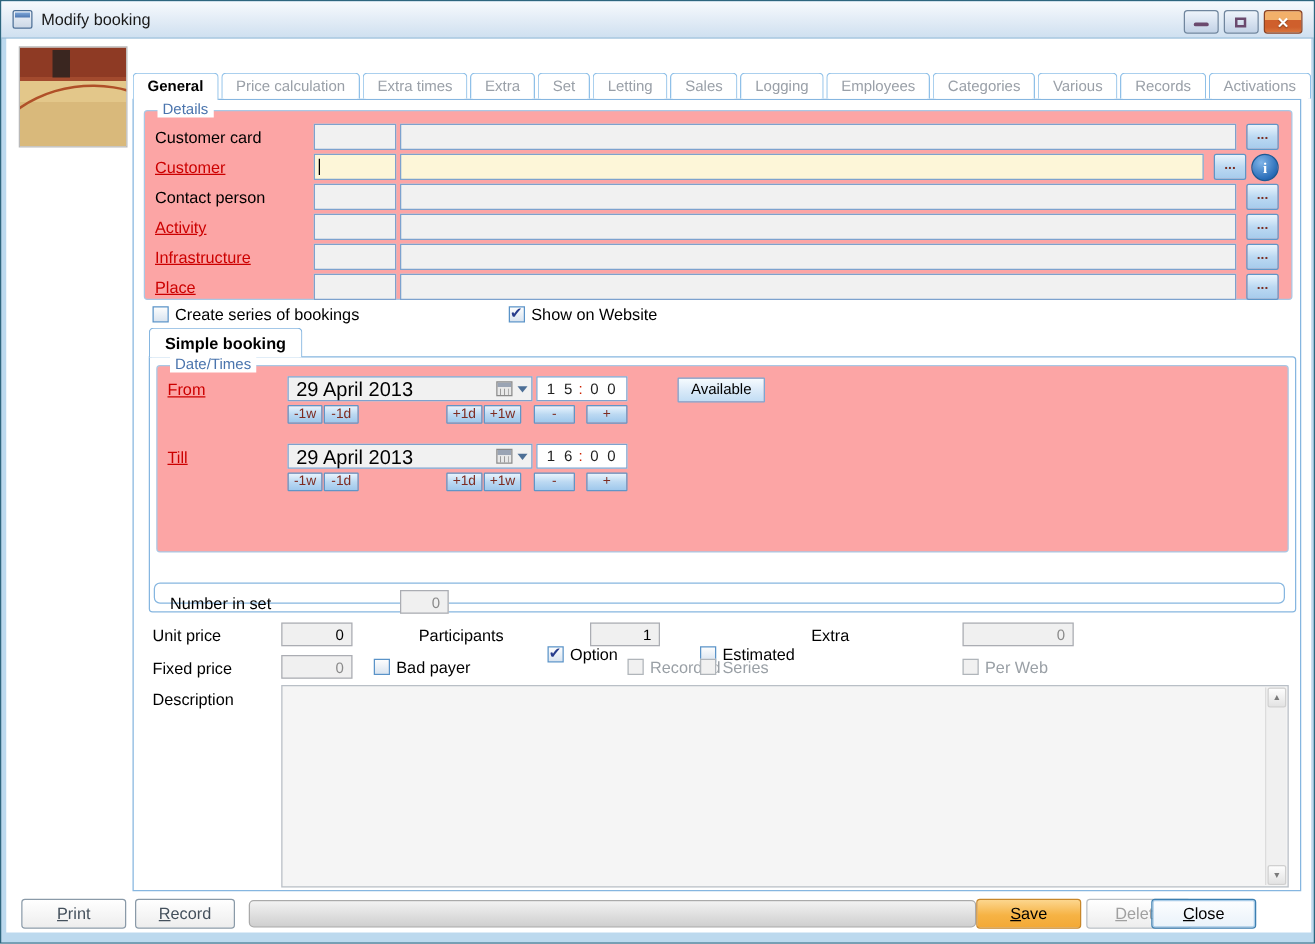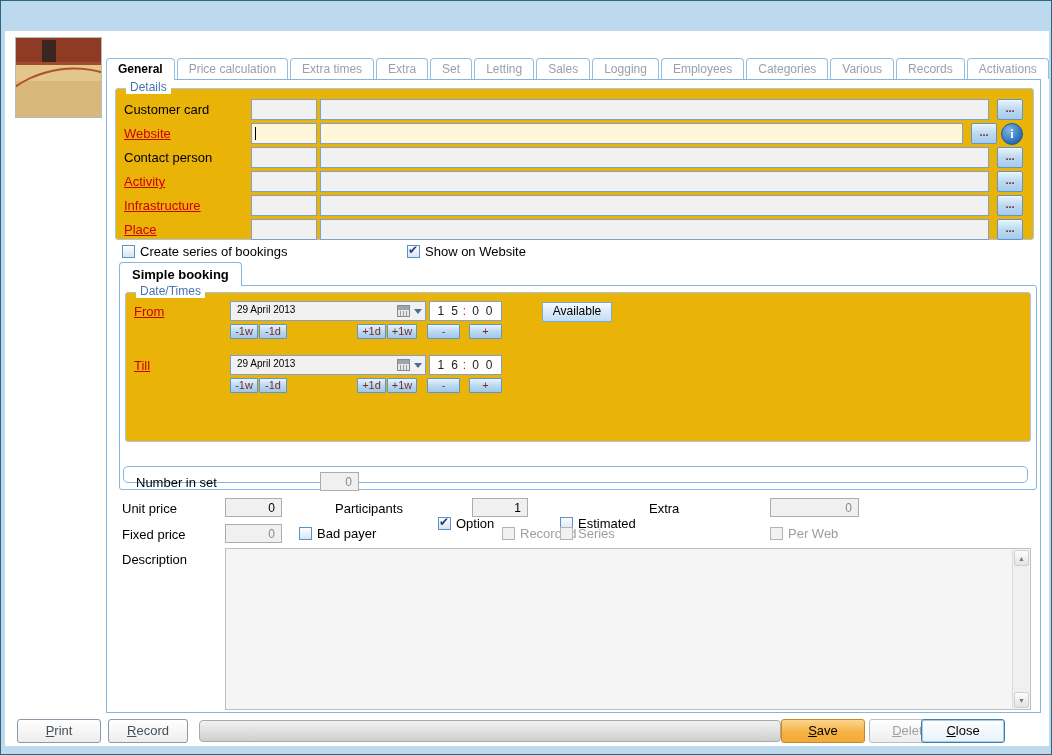--- a/index.html
+++ b/index.html
@@ -43,21 +43,21 @@
   .tabs2 { position:absolute; left:101px; top:27px; display:flex; z-index:3; }
   .tab { border:1px solid #8fc0e8; border-bottom:none; border-radius:4px 4px 0 0; background:#fff;
          color:#9aa0a8; font-size:12px; padding:3px 11px 2px 11px; margin-right:2px; white-space:nowrap; height:20px; }
   .tabs2 .tab { height:21px; }
   .tab.active { color:#000; font-weight:bold; height:22px; position:relative; z-index:4; }
 
   .tabpage { position:absolute; left:101px; top:48px; width:935px; height:634px;
              border:1px solid #86b6e0; background:#fff; }
 
   
-  .group { position:absolute; border:1px solid #a9c7e4; border-radius:3px; background:#eab308; }
+  .group { position:absolute; border:1px solid #a9c7e4; border-radius:3px; background:#fca5a5; }
   .group-legend { position:absolute; top:-9px; left:10px; background:#fff; padding:0 4px;
                   color:#4a74ad; font-size:12px; }
 
   
   .details-rows { position:absolute; left:0; right:0; top:10px; }
   .d-row { display:flex; align-items:center; height:21px; margin:0 10px 3px 8px; }
   .d-label { width:127px; flex:none; }
   .req-label { color:#cc0000; text-decoration:underline; }
   .field { border:1px solid #7da2ce; background:#f1f1f1; height:21px; }
   .field.code { width:66px; flex:none; margin-right:3px; }
@@ -83,21 +83,21 @@
   
   .sb-tab { position:absolute; left:12px; top:182px; height:24px; padding:4px 12px 0 12px;
             border:1px solid #86b6e0; border-bottom:none; border-radius:4px 4px 0 0;
             background:#fff; font-weight:bold; z-index:2; }
   .sb-page { position:absolute; left:12px; top:205px; width:918px; height:205px;
              border:1px solid #86b6e0; border-radius:0 3px 3px 3px; background:#fff; }
 
   .dt-group { left:5px; right:5px; top:6px; height:150px; }
   .dt-label { position:absolute; }
   .date-field { position:absolute; width:196px; height:20px; border:1px solid #7da2ce;
-                background:#f1f1f1; font-size:10px; padding:2px 0 0 6px; }
+                background:#f1f1f1; font-size:16px; padding:2px 0 0 6px; }
   .cal-btn { position:absolute; right:1px; top:1px; width:33px; height:16px; background:#f1f1f1;
              display:flex; align-items:center; justify-content:flex-end; padding-right:2px; }
   .cal-icon { width:13px; height:12px; border:1px solid #8a8a8a; background:
               linear-gradient(#9aa4b4 0 4px, #e8e8e8 4px 100%); margin-right:4px; position:relative; }
   .cal-icon::after { content:""; position:absolute; left:2px; right:2px; top:5px; height:5px;
               background:repeating-linear-gradient(90deg,#9a9a9a 0 1px,transparent 1px 3px); }
   .drop-arrow { width:0; height:0; border-left:4px solid transparent; border-right:4px solid transparent;
                 border-top:5px solid #4d6f96; }
   .time-field { position:absolute; width:73px; height:20px; border:1px solid #7da2ce; background:#fff;
                 display:flex; align-items:center; justify-content:center; font-size:12px; color:#222; }
@@ -138,20 +138,35 @@
                    background:linear-gradient(#fdfeff,#e9f2fa); }
   .progress-trough { position:absolute; top:-26px; left:194px; width:582px; height:22px; border:1px solid #aaaaaa;
                      border-radius:4px; background:linear-gradient(#f2f2f2,#cfcfcf); }
   u { text-decoration:underline; }
 </style>
 </head>
 <body>
 
 <div class="window">
 
+  <div class="titlebar">
+    <span class="win-icon"></span>
+    <span class="win-title">Modify booking</span>
+    <span class="win-controls">
+      <span class="win-btn">
+          <span class="glyph-min"></span>
+        </span>
+      <span class="win-btn">
+          <span class="glyph-max"></span>
+        </span>
+      <span class="win-btn close">
+          <span class="glyph-close">✕</span>
+        </span>
+    </span>
+  </div>
 
   <div class="client">
 
     <div class="photo"></div>
 
 
     <div class="tabs2">
       <div class="tab active">General</div>
       <div class="tab">Price calculation</div>
       <div class="tab">Extra times</div>
@@ -174,21 +189,21 @@
       <div class="group" style="left:8px; right:6px; top:8px; height:152px;">
         <span class="group-legend">Details</span>
         <div class="details-rows">
           <div class="d-row">
             <span class="d-label">Customer card</span>
             <div class="field code"></div>
             <div class="field long"></div>
             <div class="browse-btn">...</div>
           </div>
           <div class="d-row">
-            <span class="d-label req-label">Website</span>
+            <span class="d-label req-label">Customer</span>
             <div class="field code yellow"></div>
             <div class="field long yellow"></div>
             <div class="browse-btn">...</div>
             <div class="info-btn">i</div>
           </div>
           <div class="d-row">
             <span class="d-label">Contact person</span>
             <div class="field code"></div>
             <div class="field long"></div>
             <div class="browse-btn">...</div>

